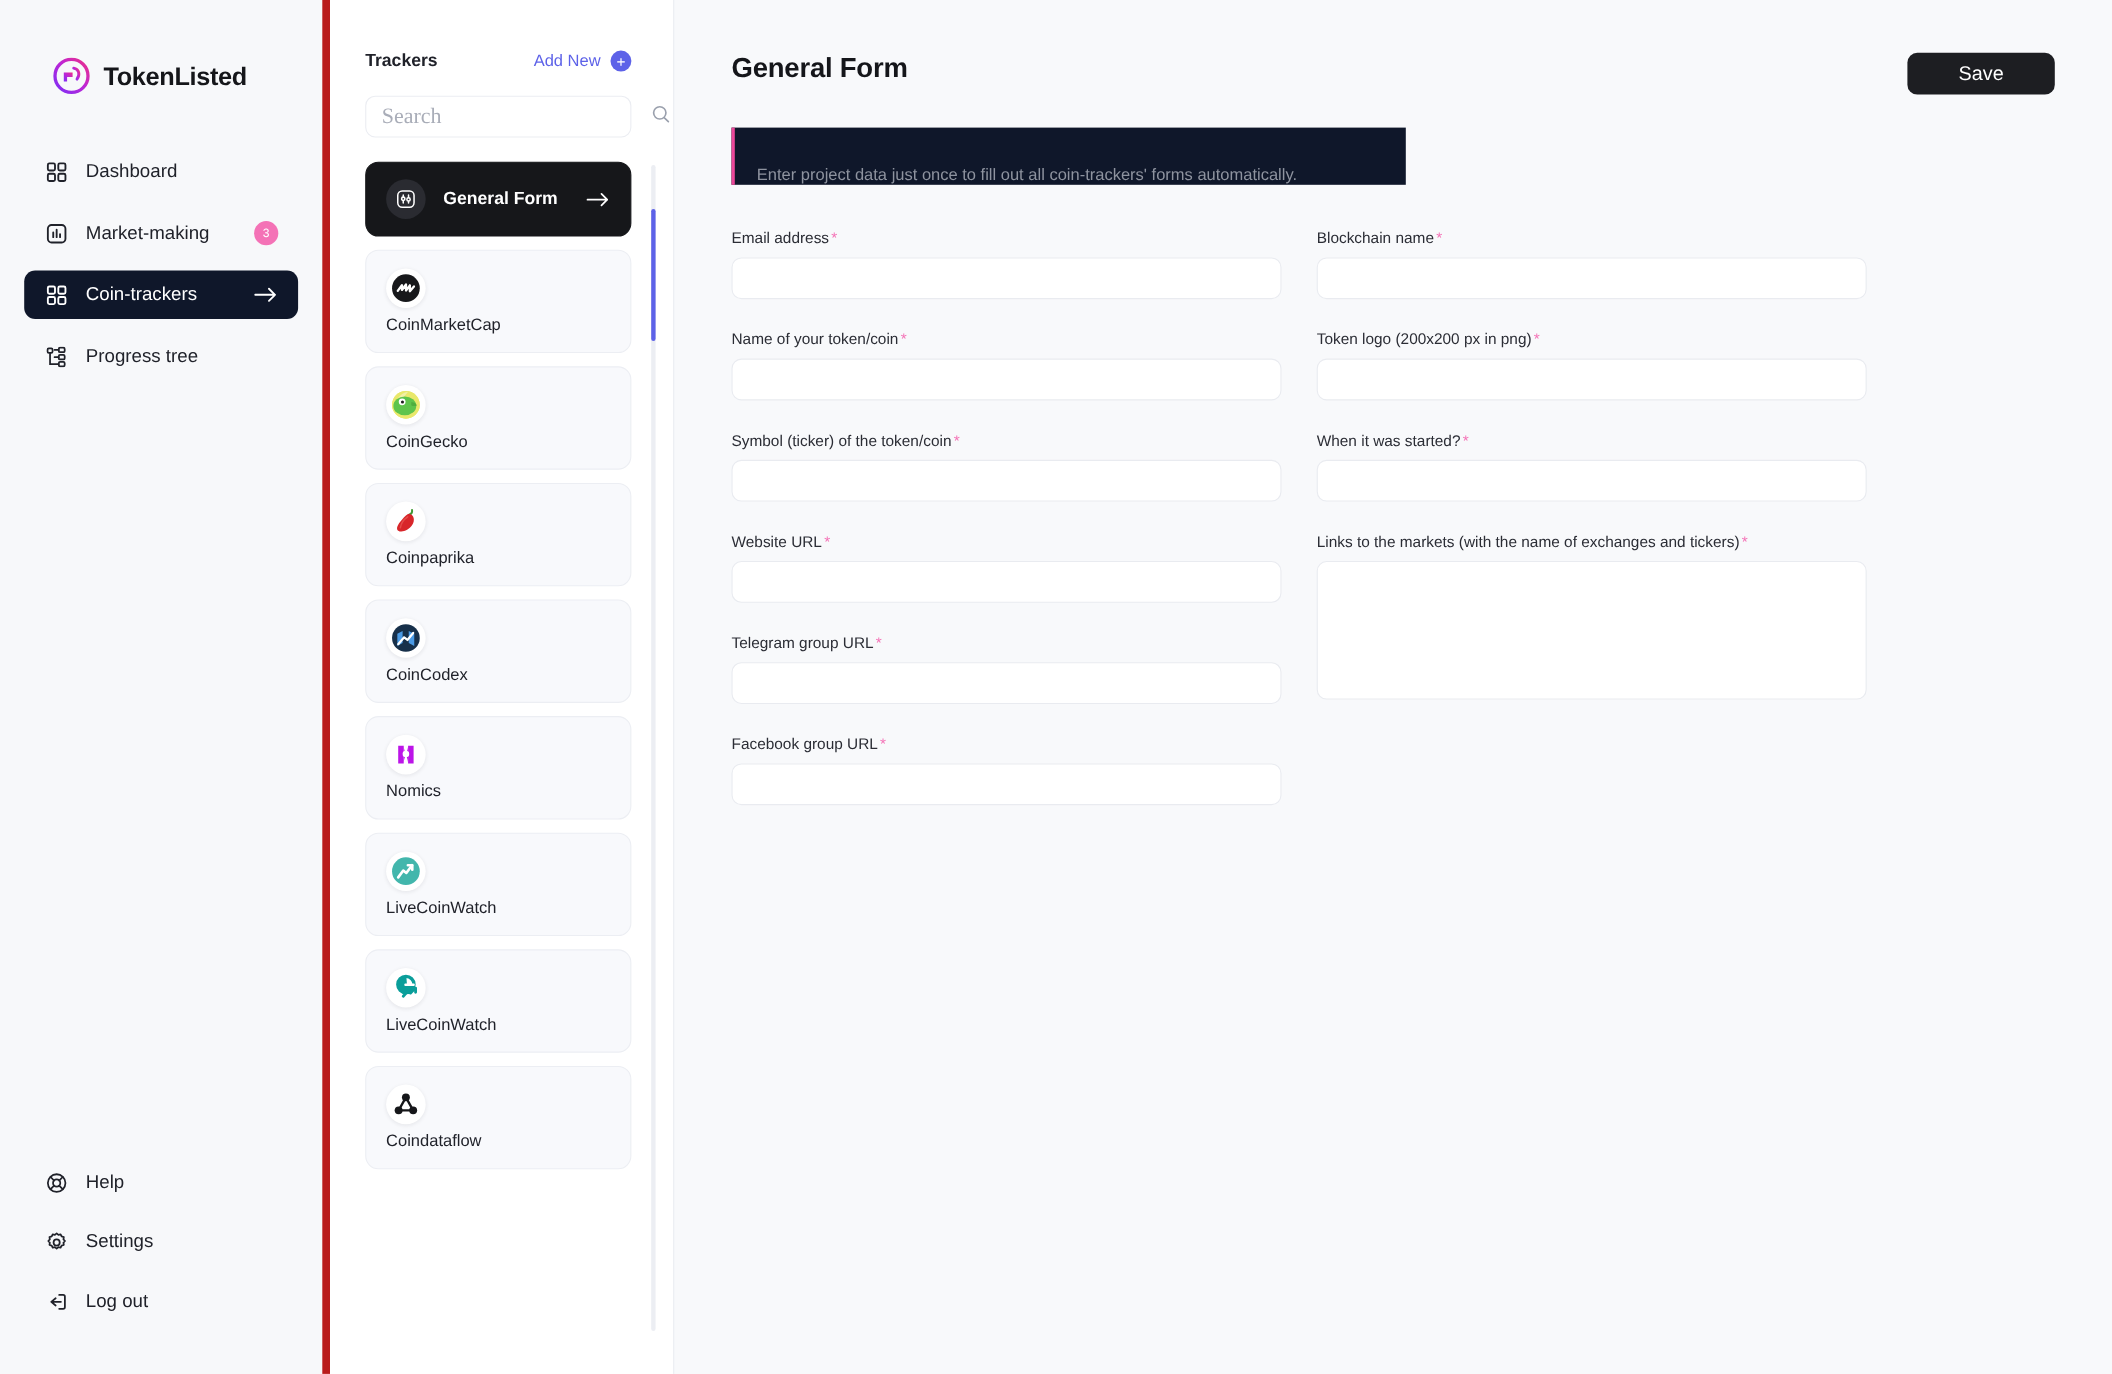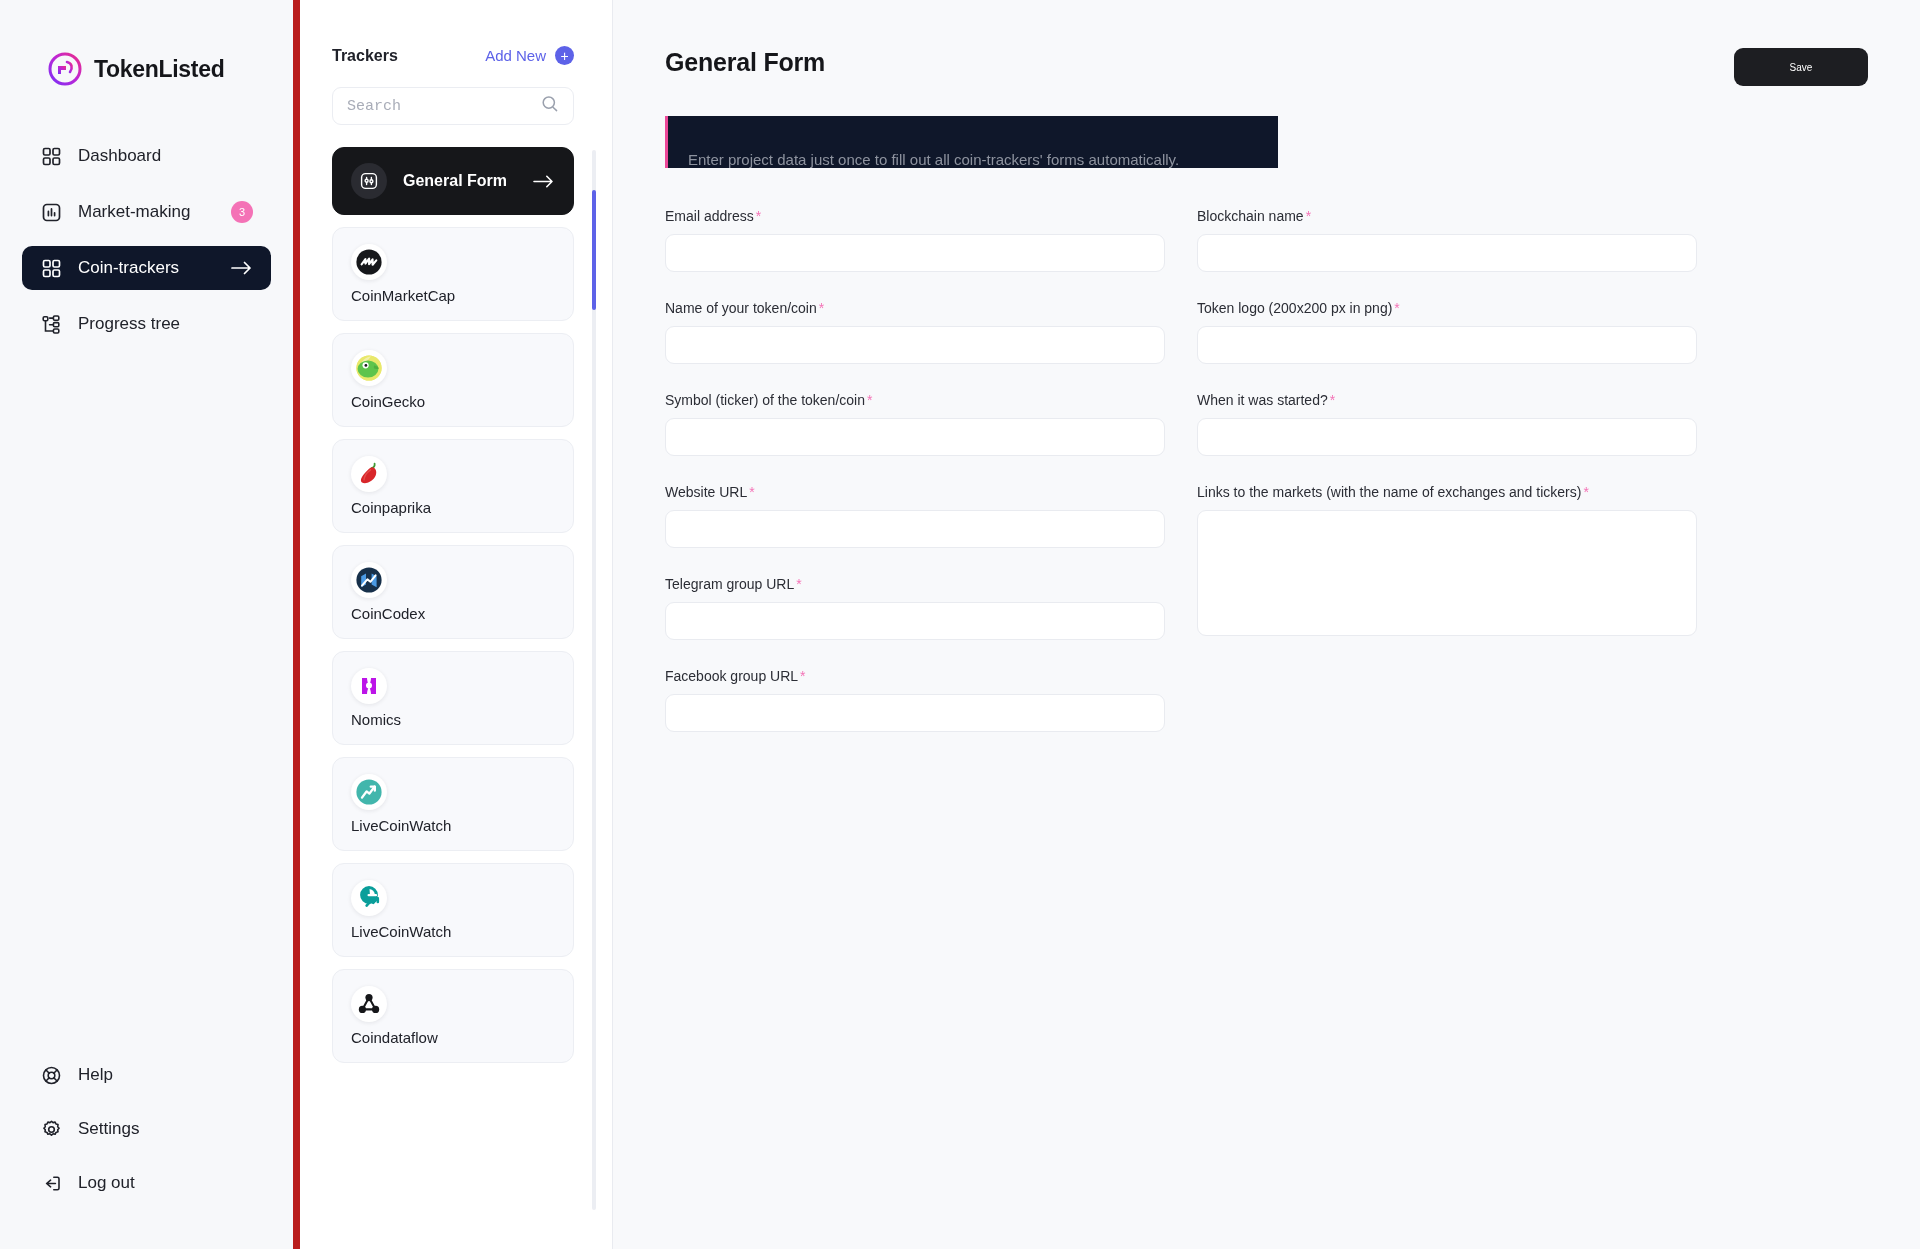--- a/index.html
+++ b/index.html
@@ -59,22 +59,22 @@
   .add-new-plus {
     width: 19px; height: 19px; border-radius: 50%; background: #5d62e8; color: #fff;
     display: flex; align-items: center; justify-content: center; font-size: 14px; line-height: 1;
   }
   .search-wrap { padding: 0 38px 0 32px; margin-bottom: 22px; }
   .search-box {
     height: 38px; border: 1px solid #ebedf2; border-radius: 9px;
     display: flex; align-items: center; padding: 0 14px; background: #fff;
   }
   .search-box input {
-    border: none; outline: none; flex: 1; font-size: 15px; color: #23252c;
-    font-family: Liberation Mono, monospace; background: transparent;
+    border: none; outline: none; flex: 1; font-size: 20px; color: #23252c;
+    font-family: Liberation Serif, serif; background: transparent;
   }
   .search-box input::placeholder { color: #a9adb8; }
 
   .tracker-list { padding: 0 38px 0 32px; display: flex; flex-direction: column; gap: 12px; }
   .tracker-card {
     border: 1px solid #eceef3; border-radius: 12px; background: #f8f9fc;
     height: 94px; padding: 16px 18px; cursor: pointer;
     display: flex; flex-direction: column; justify-content: space-between;
   }
   .tracker-card.general {
@@ -99,21 +99,21 @@
     position: absolute; top: 40px; left: 0; width: 4px; height: 120px;
     background: #5d62e8; border-radius: 3px; cursor: pointer;
   }
 
   
   .main { flex: 1; height: 100%; background: #f8f9fb; padding: 48px 52px 0 52px; overflow: hidden; }
   .main-head { display: flex; align-items: flex-start; justify-content: space-between; }
   .page-title { font-size: 25px; font-weight: 600; color: #15161a; letter-spacing: -0.2px; }
   .save-btn {
     background: #1d1e22; color: #fff; border: none; border-radius: 9px;
-    height: 38px; width: 134px; font-size: 10px; cursor: pointer;
+    height: 38px; width: 134px; font-size: 18px; cursor: pointer;
     font-family: "Liberation Sans", sans-serif;
   }
   .info-banner {
     margin-top: 30px; background: #0f172a; border-left: 3px solid #ec4899;
     height: 52px; width: 613px; display: flex; align-items: flex-end;
     padding-left: 20px;
   }
   .info-banner-text { font-size: 15px; color: #8e939f; }
 
   .form-grid {

